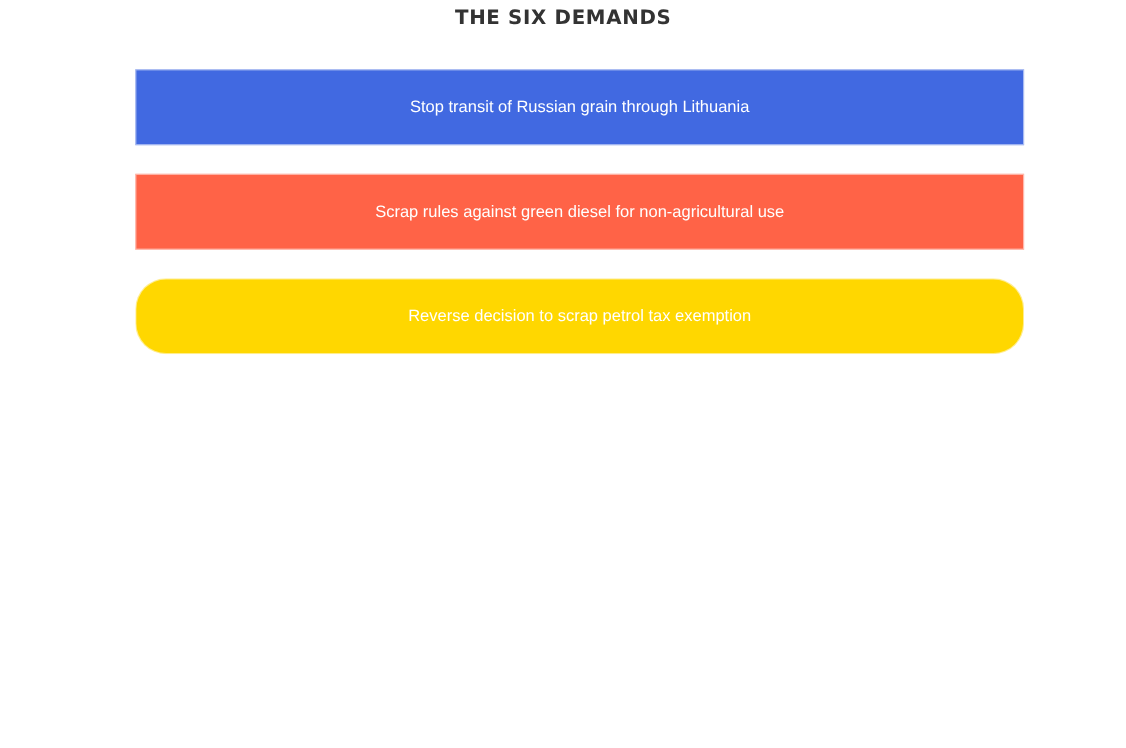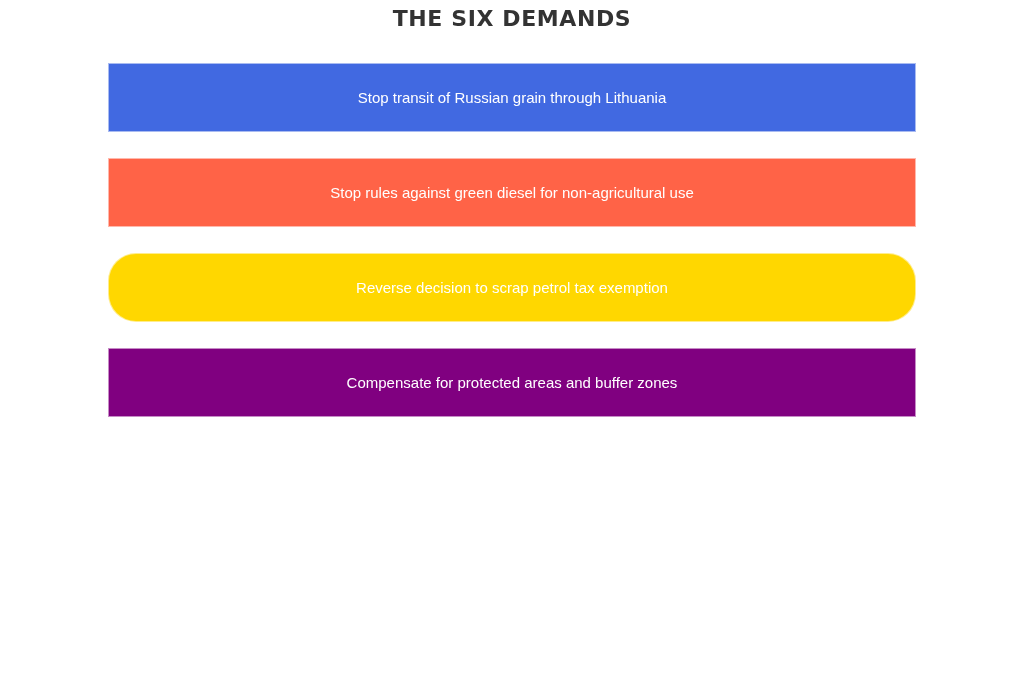--- a/index.html
+++ b/index.html
@@ -21,30 +21,30 @@
     background: #ffffff;
     box-sizing: border-box;
   }
 
   .chart-title {
     position: absolute;
     top: 6px;
     left: 0;
     width: 1024px;
     text-align: center;
-    font-size: 22px;
+    font-size: 18px;
     font-weight: bold;
     letter-spacing: 0.6px;
     color: #333333;
     font-family: "DejaVu Sans", sans-serif;
   }
 
   .bars-area {
     position: absolute;
-    left: 108px;
+    left: 123px;
     top: 63px;
     width: 808px;
     height: 548px;
   }
 
   .bar-row {
     position: relative;
     width: 100%;
     height: 69px;
     margin-bottom: 26px;
@@ -78,26 +78,23 @@
   <div class="chart-title" style="color: rgb(51, 51, 51);">THE SIX DEMANDS</div>
 
   <div class="bars-area">
 
     <div class="bar-row" style="background-color: rgb(65, 105, 225);">
       <span class="bar-label" style="color: rgb(255, 255, 255);">Stop transit of Russian grain through Lithuania</span>
     </div>
 
 
     <div class="bar-row" style="background-color: rgb(255, 99, 71);">
-      <span class="bar-label" style="color: rgb(255, 255, 255);">Stop rules against green diesel for non-agricultural use</span>
+      <span class="bar-label" style="color: rgb(255, 255, 255);">Scrap rules against green diesel for non-agricultural use</span>
     </div>
 
     <div class="bar-row" style="background-color: rgb(255, 215, 0); border-radius: 28px;">
       <span class="bar-label" style="color: rgb(255, 255, 255);">Reverse decision to scrap petrol tax exemption</span>
     </div>
 
-    <div class="bar-row" style="background-color: rgb(128, 0, 128);">
-      <span class="bar-label" style="color: rgb(255, 255, 255);">Compensate for protected areas and buffer zones</span>
-    </div>
 
 
   </div>
 </div>
 
 </body></html>

